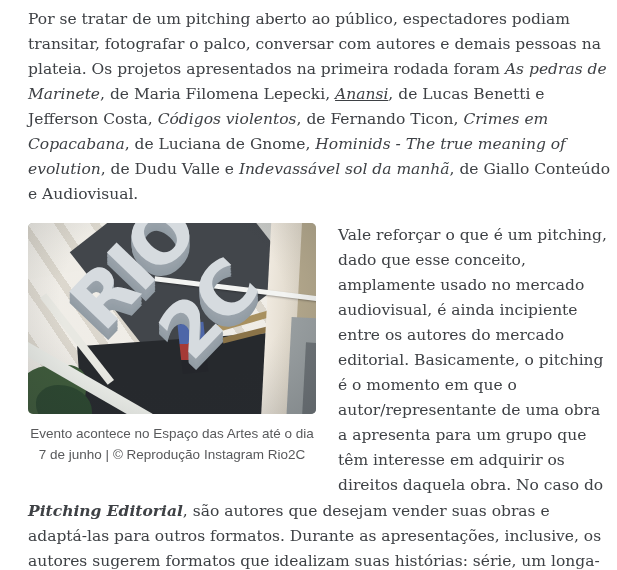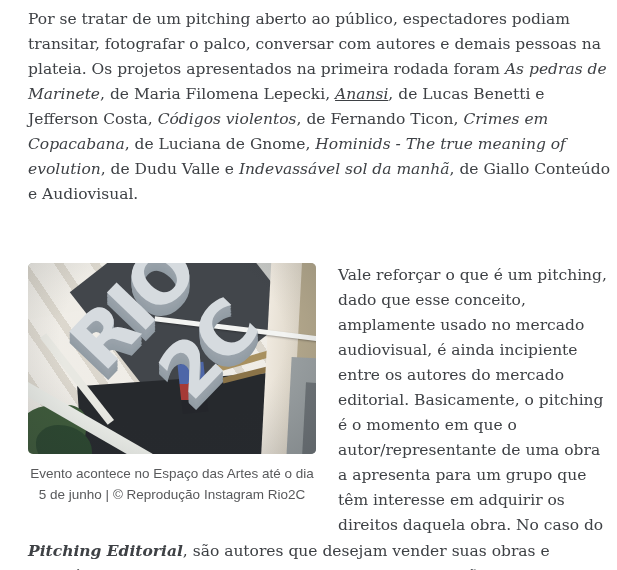--- a/index.html
+++ b/index.html
@@ -5,21 +5,21 @@
   html, body { margin: 0; padding: 0; }
   body {
     width: 617px; height: 570px; overflow: hidden;
     background: #ffffff;
     font-family: "DejaVu Serif", serif;
     color: #3e4145;
   }
   .page { padding: 7px 7px 0 28px; }
 
   p { margin: 0; font-size: 15.5px; line-height: 25px; text-align: left; }
-  .p-first { margin-bottom: 56px; }
+  .p-first { margin-bottom: 16px; }
 
   .run-normal { }
   .run-italic { font-style: italic; }
   .run-bold { font-weight: 700; font-style: italic; }
   .run-link-italic { font-style: italic; color: inherit; text-decoration: underline; cursor: pointer; }
 
   figure.article-figure {
     float: left;
     width: 288px;
     margin: 0 22px 22px 0;
@@ -113,18 +113,18 @@
       <div class="palm-2"></div>
       <div class="white-beam-low"></div>
       <div class="white-strut"></div>
       <div class="white-rod"></div>
       <div class="sign">
         <div class="sign-line1">RIO</div>
         <div class="sign-line2">2C</div>
       </div>
       <div class="vignette"></div>
     </div>
-    <figcaption>Evento acontece no Espaço das Artes até o dia 5 de junho | © Reprodução Instagram Rio2C</figcaption>
+    <figcaption>Evento acontece no Espaço das Artes até o dia 7 de junho | © Reprodução Instagram Rio2C</figcaption>
   </figure>
 
   <p><span class="run-normal">Vale reforçar o que é um pitching, dado que esse conceito, amplamente usado no mercado audiovisual, é ainda incipiente entre os autores do mercado editorial. Basicamente, o pitching é o momento em que o autor/representante de uma obra a apresenta para um grupo que têm interesse em adquirir os direitos daquela obra. No caso do </span><span class="run-bold">Pitching Editorial</span><span class="run-normal">, são autores que desejam vender suas obras e adaptá-las para outros formatos. Durante as apresentações, inclusive, os autores sugerem formatos que idealizam suas histórias: série, um longa-metragem, série de podcasts, dentre outros. Além do gênero em que aquela história se encaixaria.</span></p>
 
 </div>
 
 </body></html>

